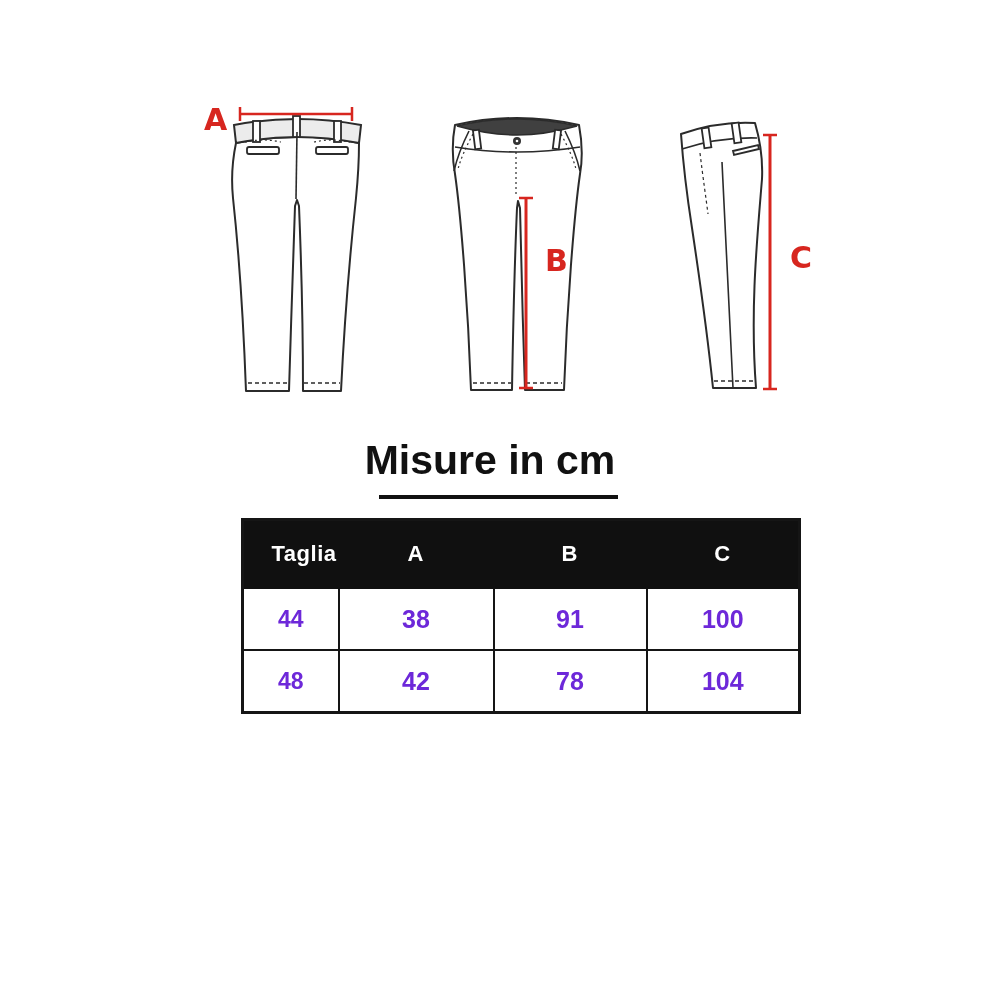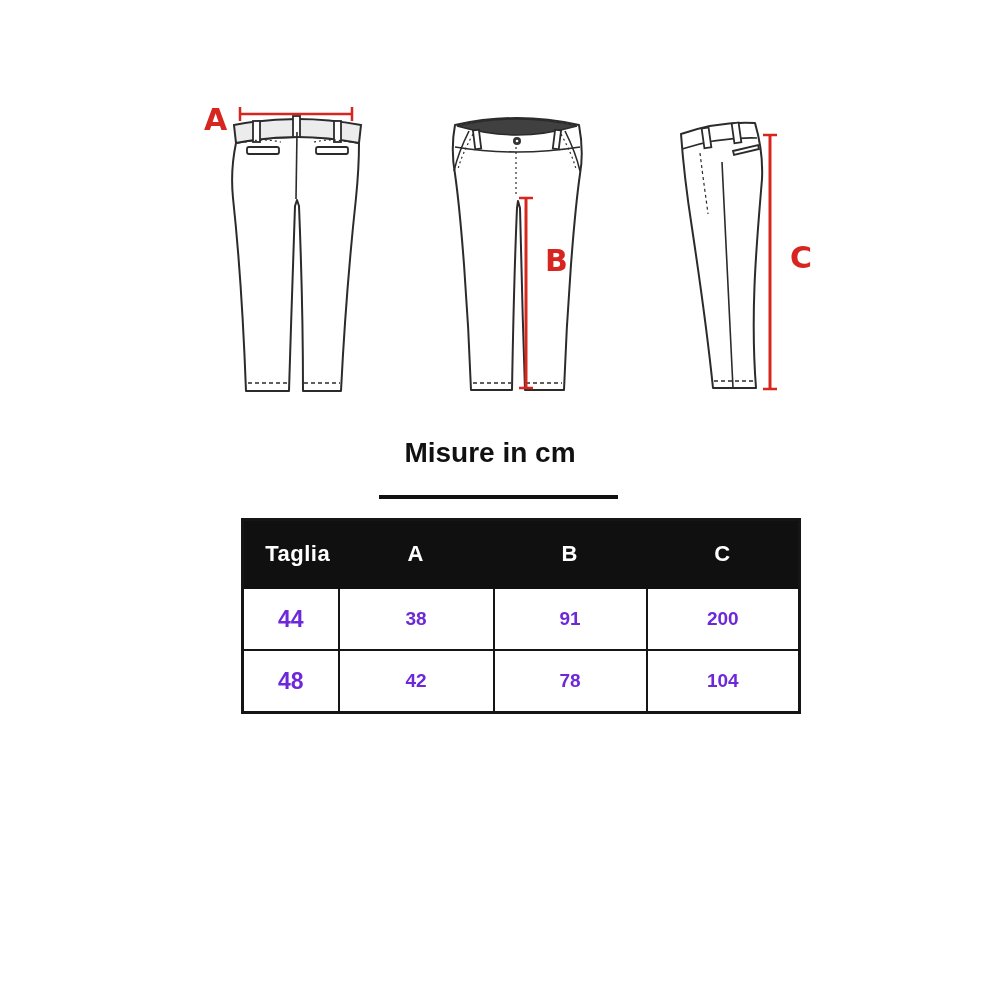--- a/index.html
+++ b/index.html
@@ -19,44 +19,44 @@
   .thin    { fill: none; stroke: #2b2b2b; stroke-width: 1.2; }
   .dash    { fill: none; stroke: #2b2b2b; stroke-width: 1.5; stroke-dasharray: 4 3; }
   .dots    { fill: none; stroke: #2b2b2b; stroke-width: 1.2; stroke-dasharray: 2 3; }
   .loop    { fill: #ffffff; stroke: #2b2b2b; stroke-width: 1.8; }
   .pocket  { fill: #ffffff; stroke: #2b2b2b; stroke-width: 1.8; }
   .band    { fill: #ececec; stroke: #2b2b2b; stroke-width: 2; }
   .mlabel  { font-family: "DejaVu Sans", sans-serif; font-weight: 800; font-size: 30px; }
 
   .title {
     position: absolute; left: 240px; top: 437px; width: 500px;
-    text-align: center; font-size: 28px; font-weight: 800;
+    text-align: center; font-size: 41px; font-weight: 800;
     color: #111111; letter-spacing: 0px;
   }
   .title-underline {
     position: absolute; left: 379px; top: 495px;
     width: 239px; height: 4px; background: #111111;
   }
 
   table.size-table {
     position: absolute; left: 241px; top: 518px; width: 557px;
     border-collapse: collapse; table-layout: fixed;
     border: 3px solid #151515;
   }
   .size-table th, .size-table td { border: 2px solid #151515; }
   .size-table thead th {
     background: var(--header-bg, #101010);
     color: var(--header-text, #ffffff);
     font-size: 22px; font-weight: 700; height: 64px;
     letter-spacing: 1px; border-color: #101010; text-align: center;
   }
-  .size-table thead th.taglia { text-align: center; padding-left: 15px; letter-spacing: 0.5px; }
+  .size-table thead th.taglia { text-align: right; padding-left: 15px; letter-spacing: 0.5px; }
   .size-table tbody td { text-align: center; height: 58px; color: #6d28d9; background: #ffffff; }
   .size-table td.size { font-size: 23px; font-weight: 800; }
-  .size-table td.val  { font-size: 19px; font-weight: 700; }
+  .size-table td.val  { font-size: 25px; font-weight: 700; }
 </style>
 </head>
 <body>
 
 <div class="stage">
 
   <svg class="diagram" width="1000" height="440" viewBox="0 0 1000 440">
 
     <g>
       <path class="outline" d="M236,143 Q297,131 359,143 C359,162 358,178 356,198 C352,235 345,310 341,391 L303,391
@@ -141,21 +141,21 @@
         <th>A</th>
         <th>B</th>
         <th>C</th>
       </tr>
     </thead>
     <tbody>
       <tr>
         <td class="size">44</td>
         <td class="val">38</td>
         <td class="val">91</td>
-        <td class="val">200</td>
+        <td class="val">100</td>
       </tr>
       <tr>
         <td class="size">48</td>
         <td class="val">42</td>
         <td class="val">78</td>
         <td class="val">104</td>
       </tr>
     </tbody>
   </table>
 

